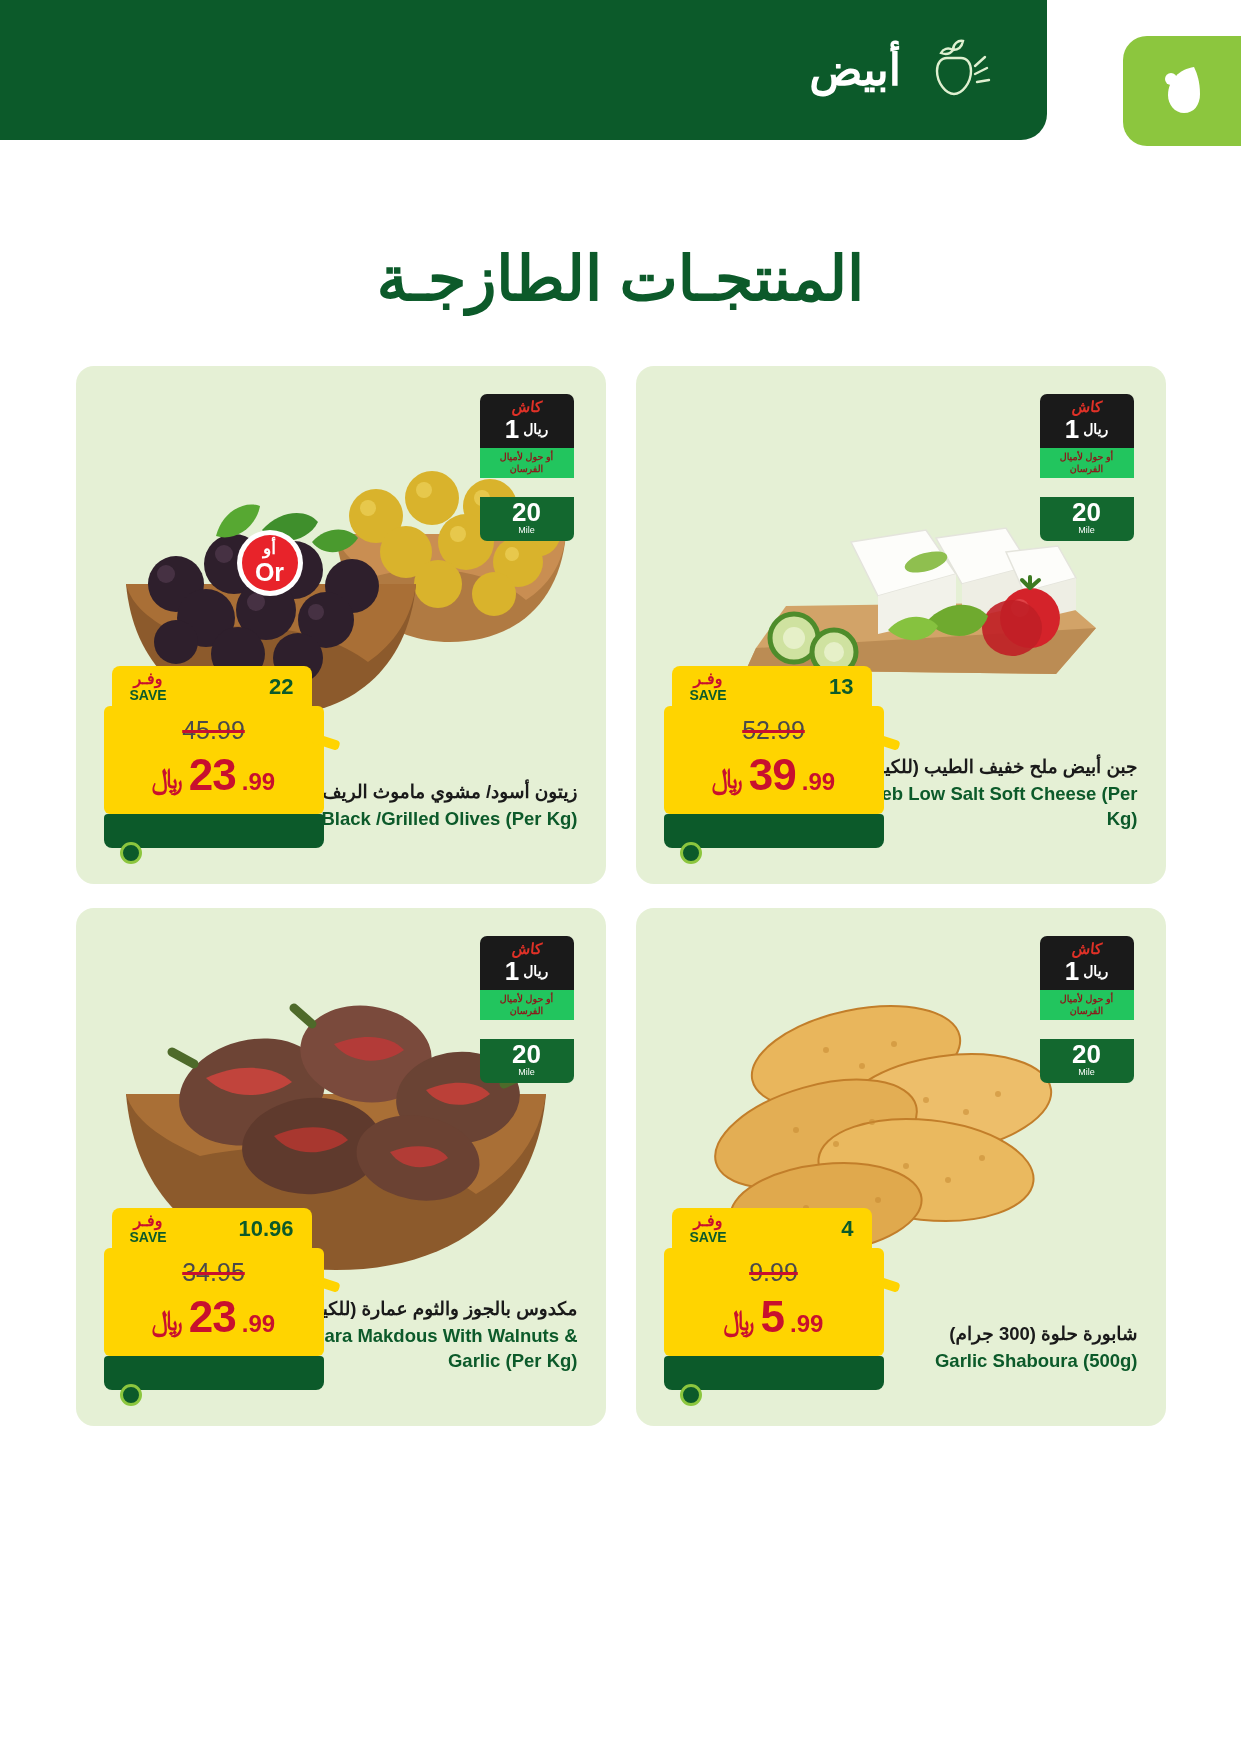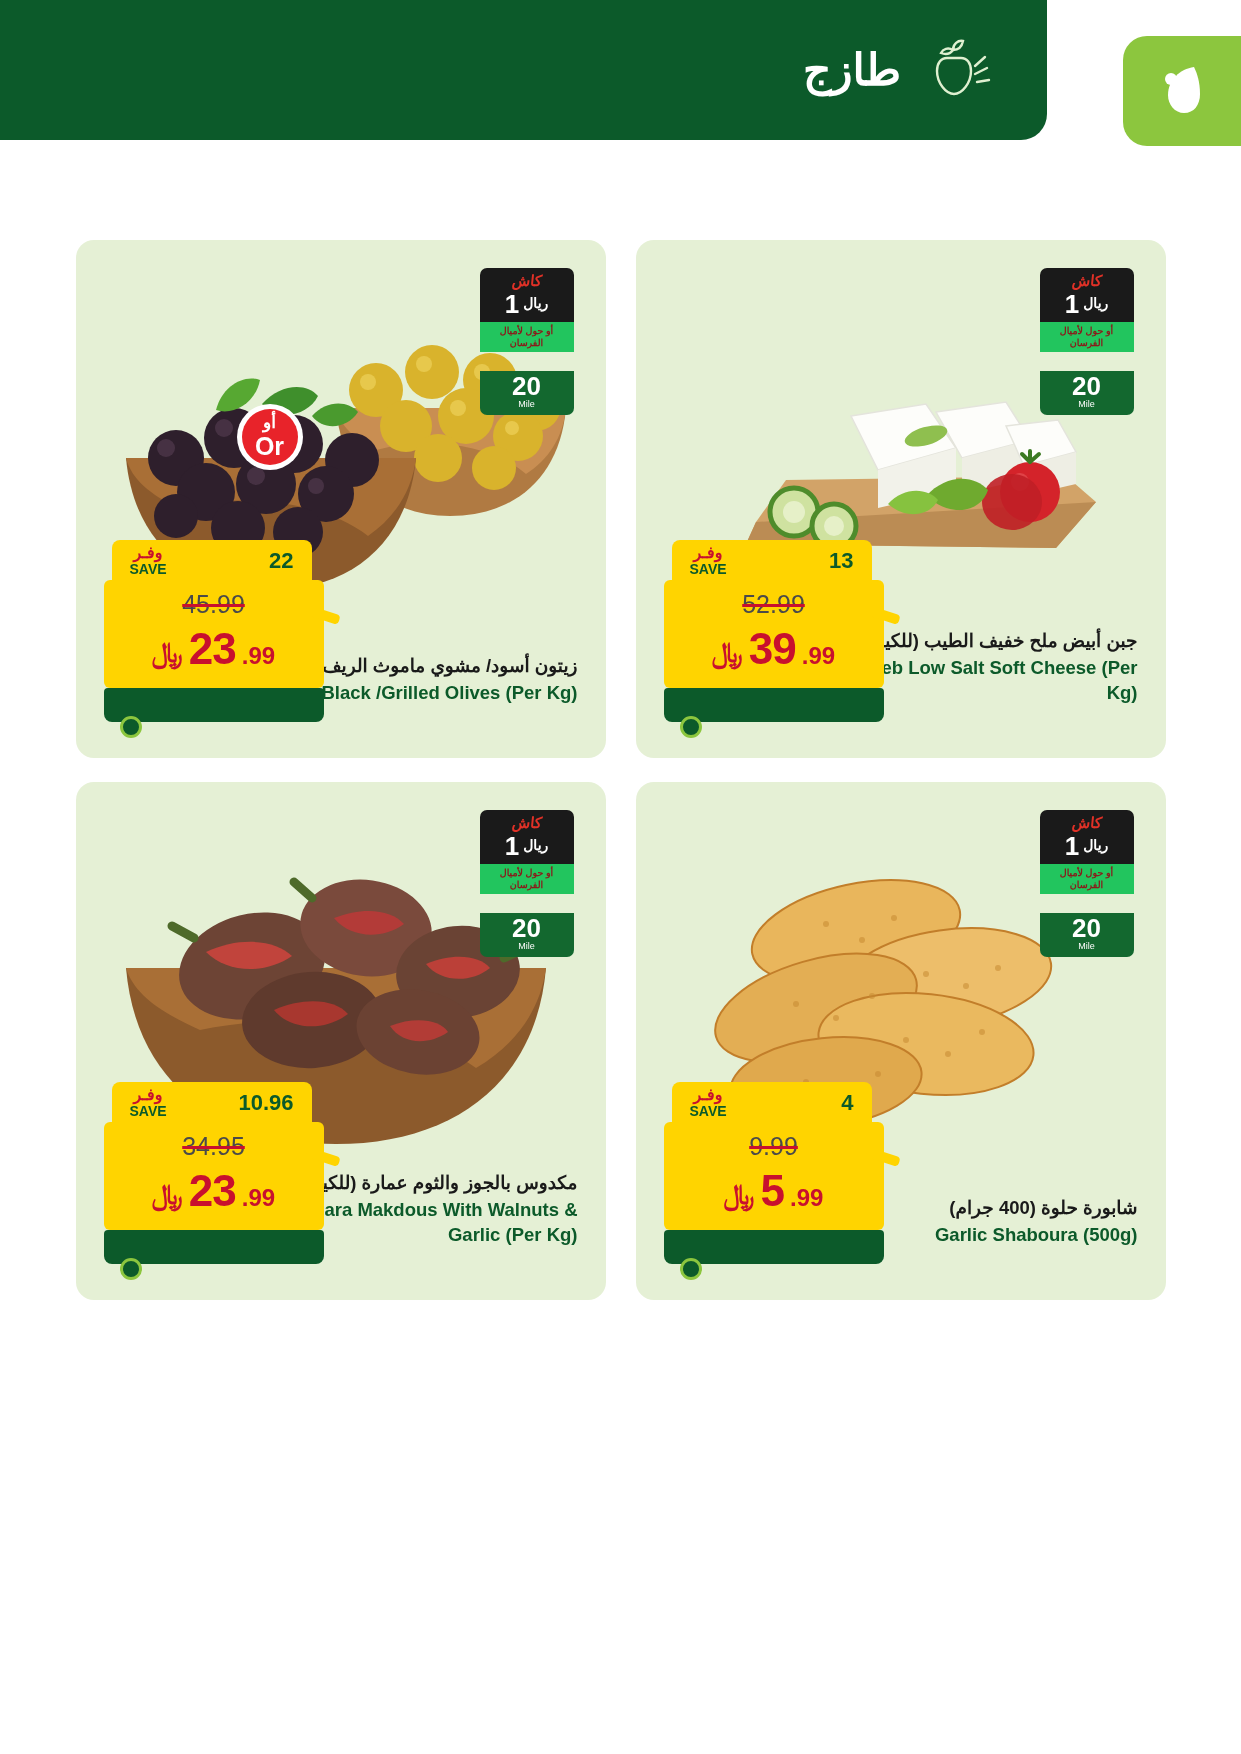--- a/index.html
+++ b/index.html
@@ -294,34 +294,35 @@
   <div class="header-bar">
     <div class="header-bar-inner">
       <span class="header-icon">
         <svg viewBox="0 0 72 72" width="72" height="72" aria-hidden="true">
           <path d="M30 16c0-6 5-10 10-9-1 5-4 9-10 9z" fill="none" stroke="#dff0d0" stroke-width="2.4"></path>
           <path d="M30 16c-5-3-10-1-12 3 5 2 9 1 12-3z" fill="none" stroke="#dff0d0" stroke-width="2.4"></path>
           <path d="M24 24c-6 0-10 5-10 13 0 12 9 23 17 23s17-11 17-23c0-8-4-13-10-13z" fill="none" stroke="#dff0d0" stroke-width="2.4"></path>
           <path d="M52 40l12-6M54 48l12-2M52 32l10-9" stroke="#dff0d0" stroke-width="2.4" fill="none" stroke-linecap="round"></path>
         </svg>
       </span>
-      <span class="header-title">طازج</span>
+      <span class="header-title">أبيض</span>
     </div>
   </div>
   <div class="logo-box">
     <span class="logo-glyph">
       <svg viewBox="0 0 56 60" width="56" height="60" aria-hidden="true">
         <path d="M40 6c-14 2-26 13-26 28 0 10 7 18 16 18 10 0 16-8 16-19 0-12-3-21-6-27z" fill="#ffffff"></path>
         <circle cx="17" cy="18" r="6" fill="#ffffff"></circle>
       </svg>
     </span>
   </div>
 </div>
 
 <div class="page-title">
+  <span class="title-line2">المنتجـات الطازجـة</span>
 </div>
 
 <div class="grid">
 
   <div class="card">
     <div class="cashback">
       <div class="cb-top">
         <div class="cb-logo">كاش</div>
       </div>
       <div class="cb-one">
@@ -543,21 +544,21 @@
             <circle cx="322" cy="272" r="3"></circle>
             <circle cx="356" cy="250" r="3"></circle>
           <circle cx="180" cy="300" r="3"></circle>
             <circle cx="220" cy="312" r="3"></circle>
             <circle cx="252" cy="292" r="3"></circle>
         </g>
       </svg>
     </div>
 
     <div class="names">
-      <div class="name-ar">شابورة حلوة (400 جرام)</div>
+      <div class="name-ar">شابورة حلوة (300 جرام)</div>
       <div class="name-en">Garlic Shaboura (500g)</div>
     </div>
 
     <div class="pricetag">
       <div class="save-row">
         <span class="save-val">4</span>
         <span class="save-word">
           <span class="save-ar">وفـر</span><br>
           <span class="save-en">SAVE</span>
         </span>

